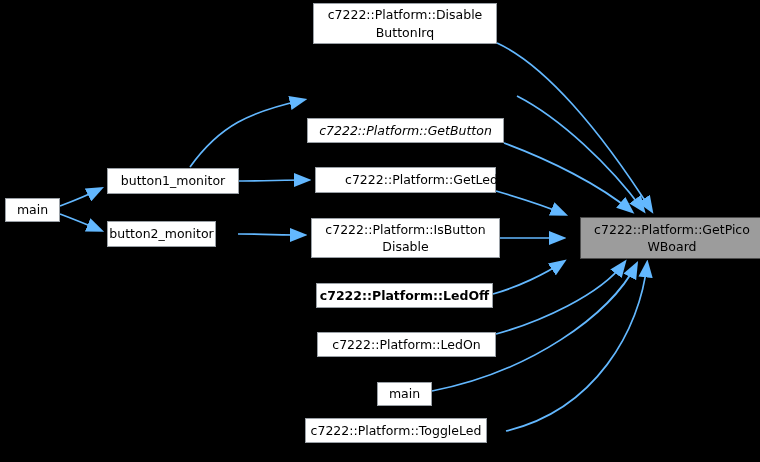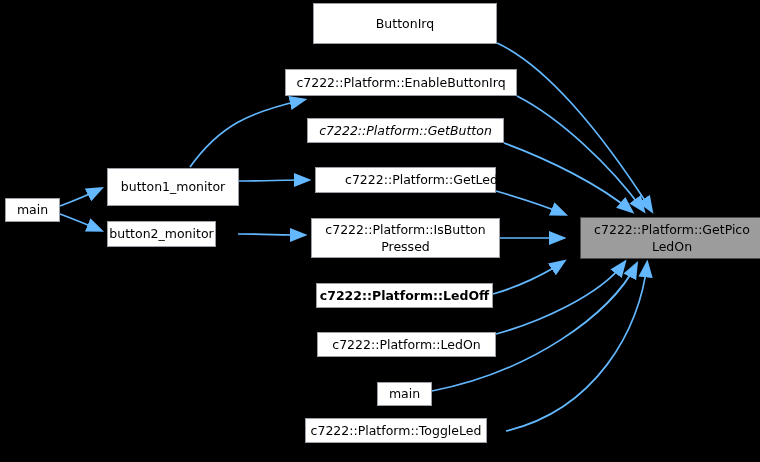--- a/index.html
+++ b/index.html
@@ -40,21 +40,21 @@
   }
   .node.highlight {
     background: #9c9c9c;
     border: 1px solid #4d4d4d;
     cursor: default;
   }
   .node span { display: block; }
 
   
   #n-main-left      { left:   5px; top: 198px; width:  55px; height: 24px; }
-  #n-button1        { left: 107px; top: 168px; width: 132px; height: 38px; }
+  #n-button1        { left: 107px; top: 168px; width: 132px; height: 26px; }
   #n-button2        { left: 107px; top: 221px; width: 109px; height: 26px; }
   #n-disable        { left: 313px; top:   3px; width: 184px; height: 41px; }
   #n-enable         { left: 285px; top:  69px; width: 232px; height: 27px; }
   #n-getbutton      { left: 307px; top: 118px; width: 197px; height: 25px; font-style: italic; }
   #n-getled         { left: 315px; top: 167px; width: 181px; height: 26px; padding-left: 32px; }
   #n-isbutton       { left: 311px; top: 218px; width: 189px; height: 40px; }
   #n-ledoff         { left: 316px; top: 283px; width: 177px; height: 25px; font-weight: bold; }
   #n-ledon          { left: 317px; top: 332px; width: 179px; height: 25px; }
   #n-main-mid       { left: 377px; top: 382px; width:  55px; height: 24px; }
   #n-toggleled      { left: 305px; top: 418px; width: 182px; height: 25px; }
@@ -95,54 +95,52 @@
 
   <div class="node" id="n-button1">
     <span>button1_monitor</span>
   </div>
 
   <div class="node" id="n-button2">
     <span>button2_monitor</span>
   </div>
 
   <div class="node" id="n-disable">
+    <span>c7222::Platform::Disable</span>
     <span>ButtonIrq</span>
   </div>
 
-  <div class="node" id="n-enable">
-    <span>c7222::Platform::EnableButtonIrq</span>
-  </div>
 
   <div class="node" id="n-getbutton">
     <span>c7222::Platform::GetButton</span>
   </div>
 
   <div class="node" id="n-getled">
     <span>c7222::Platform::GetLed</span>
   </div>
 
   <div class="node" id="n-isbutton">
     <span>c7222::Platform::IsButton</span>
-    <span>Pressed</span>
+    <span>Disable</span>
   </div>
 
   <div class="node" id="n-ledoff">
     <span>c7222::Platform::LedOff</span>
   </div>
 
   <div class="node" id="n-ledon">
     <span>c7222::Platform::LedOn</span>
   </div>
 
   <div class="node" id="n-main-mid">
     <span>main</span>
   </div>
 
   <div class="node" id="n-toggleled">
     <span>c7222::Platform::ToggleLed</span>
   </div>
 
   <div class="node highlight" id="n-getpicowboard">
     <span>c7222::Platform::GetPico</span>
-    <span>LedOn</span>
+    <span>WBoard</span>
   </div>
 
 </div>
 
 </body></html>

